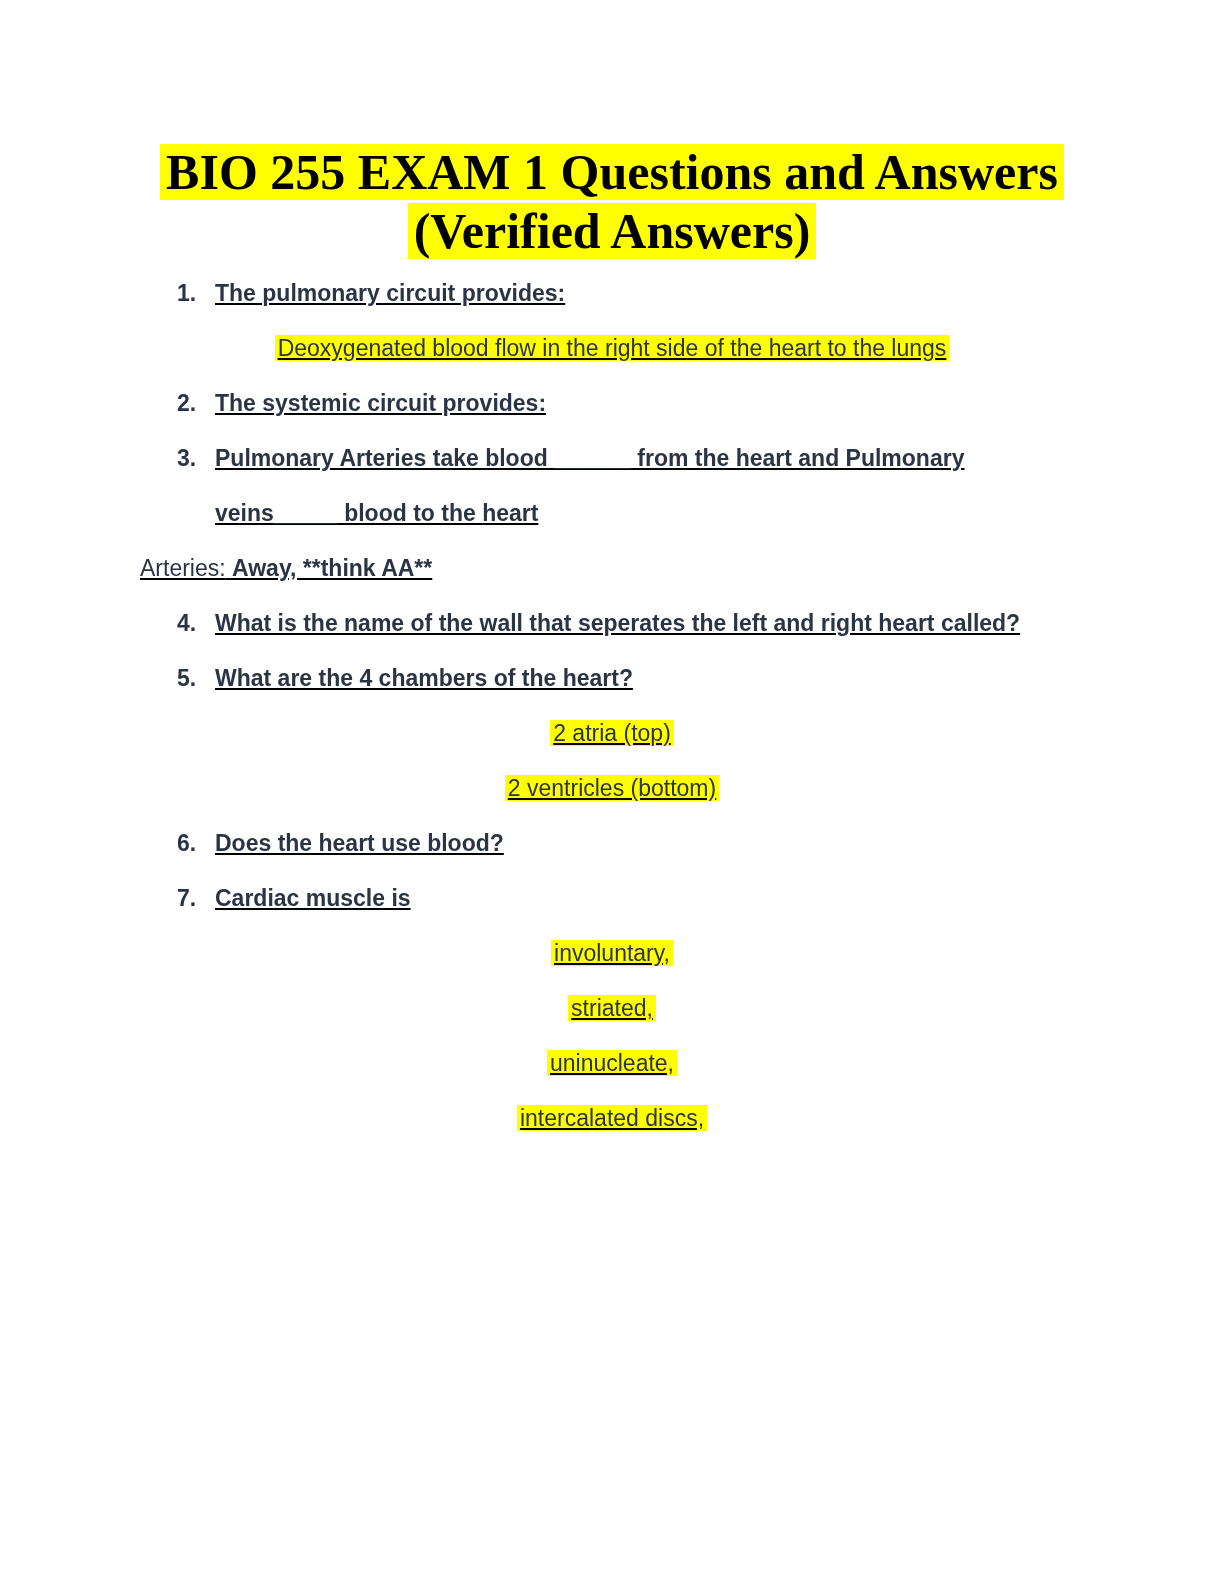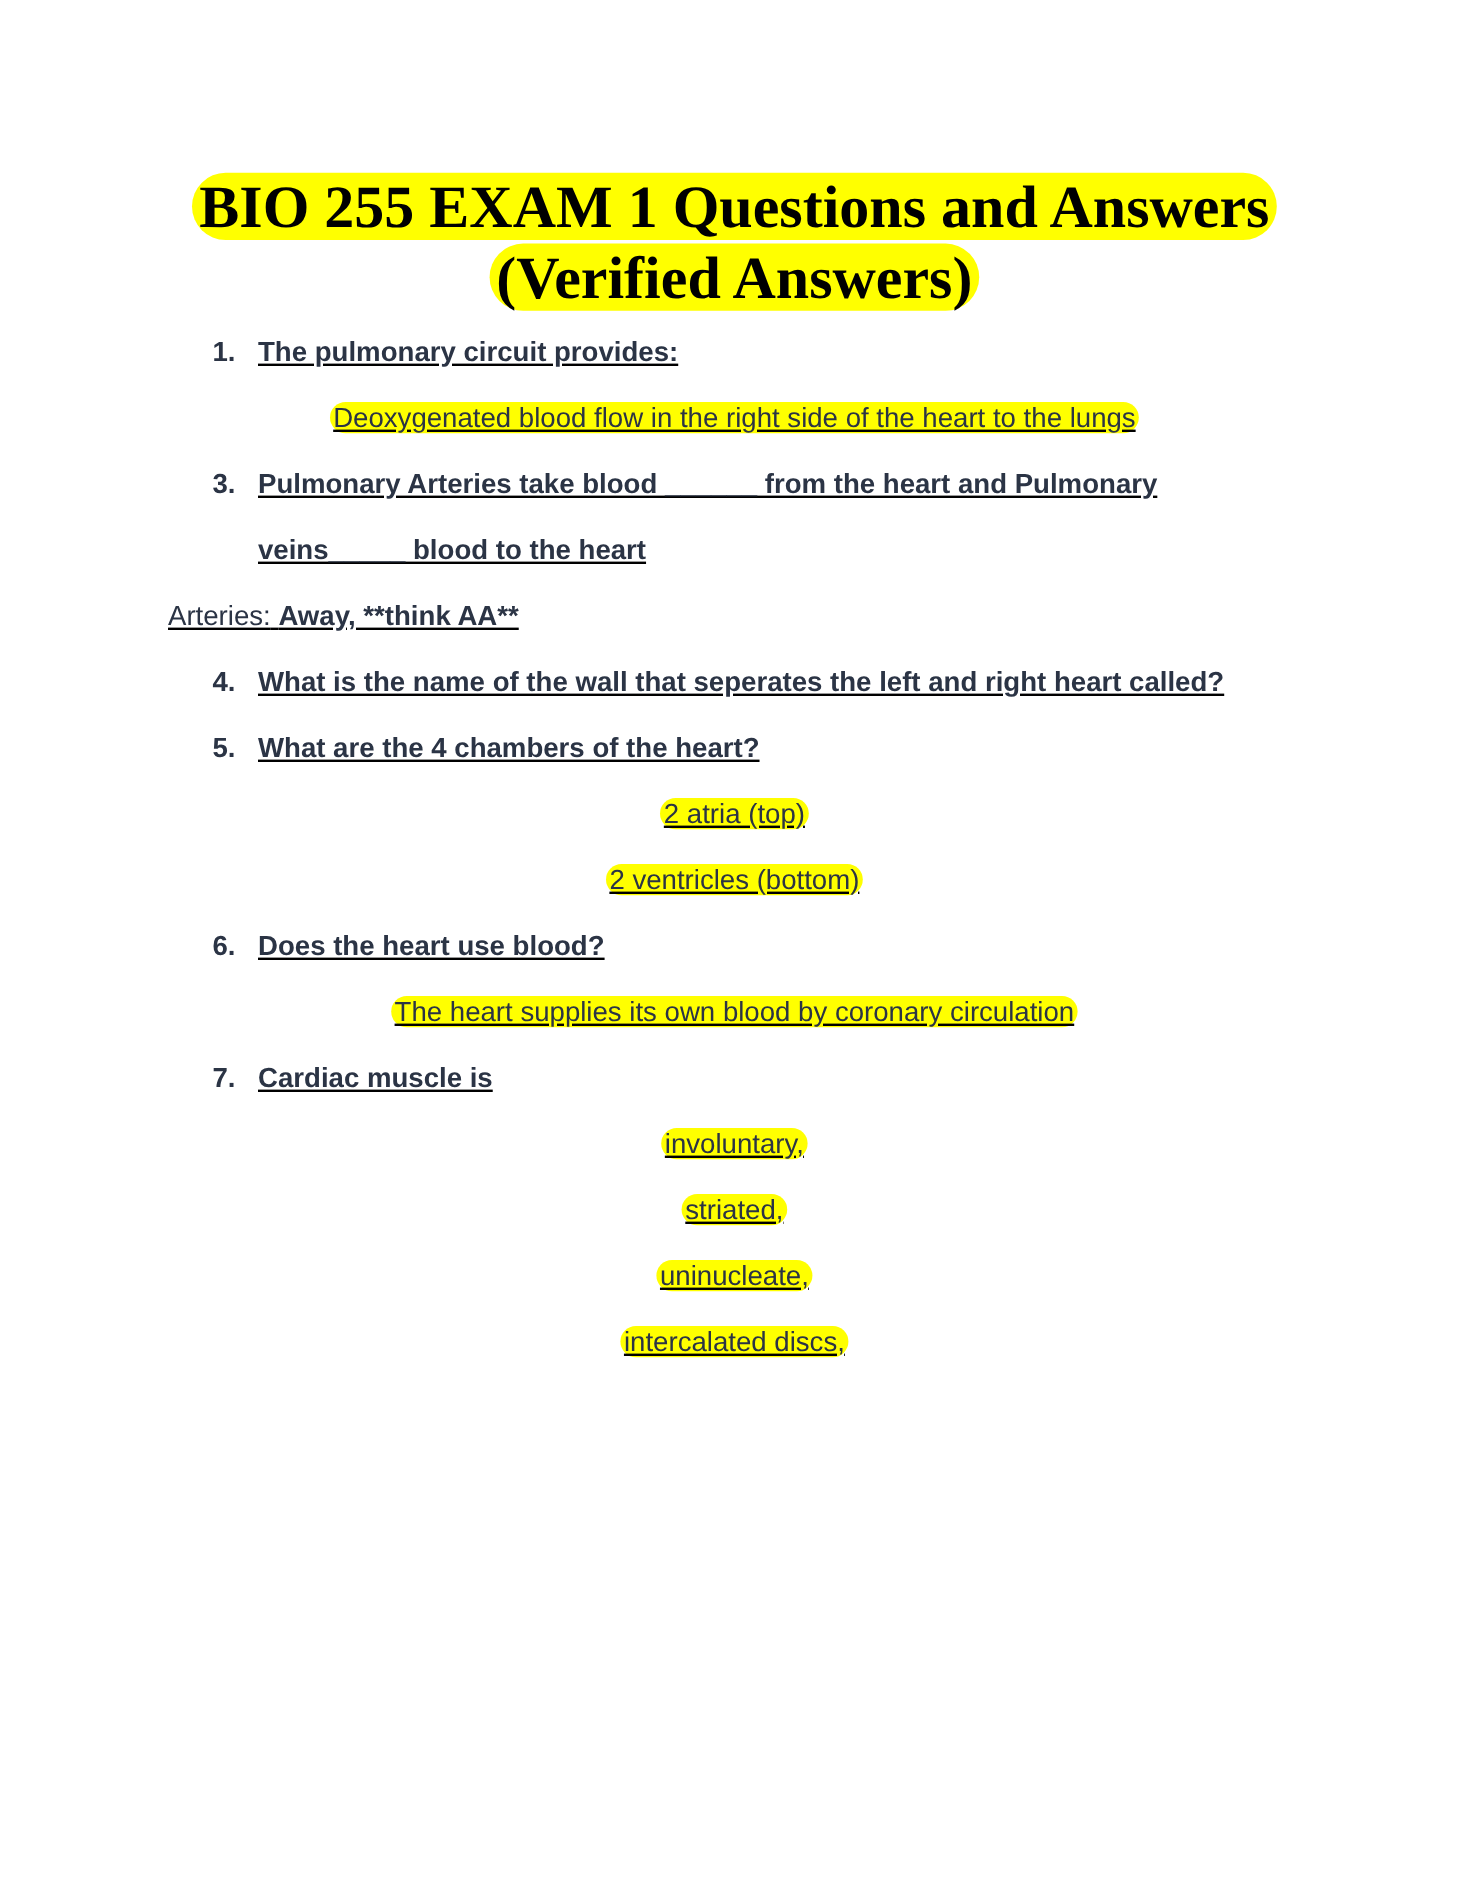--- a/index.html
+++ b/index.html
@@ -1,21 +1,21 @@
 <!DOCTYPE html>
 <html style="--hl: #ffff00; --text: #2b3445; --title-color: #000000; --page-bg: #ffffff;"><head>
 <meta charset="utf-8">
 <style>
   :root {
     --hl: #ffff00;
     --text: #2b3445;
     --title-color: #000000;
     --page-bg: #ffffff;
   }
-  * { box-sizing: border-box; border-radius: 30px; }
+  * { box-sizing: border-box; }
   html, body { margin: 0; padding: 0; }
   body {
     width: 1224px;
     height: 1584px;
     background: var(--page-bg);
     font-family: "Liberation Sans", sans-serif;
     position: relative;
     overflow: hidden;
   }
   .page {
@@ -62,41 +62,41 @@
   <div class="content">
 
     <h1 class="doc-title"><span class="hl">BIO 255 EXAM 1 Questions and Answers</span><br><span class="hl">(Verified Answers)</span></h1>
 
     <div class="body-text">
 
       <div class="line q"><span class="qnum">1.</span><span>The pulmonary circuit provides:</span></div>
 
       <div class="line a"><span class="hl">Deoxygenated blood flow in the right side of the heart to the lungs</span></div>
 
+      <div class="line q"><span class="qnum">2.</span><span>The systemic circuit provides:</span></div>
 
 
       <div class="line q"><span class="qnum">3.</span><span>Pulmonary Arteries take blood ______ from the heart and Pulmonary</span></div>
 
       <div class="line qcont"><span>veins_____ blood to the heart</span></div>
 
       <div class="line label-line"><span>Arteries:</span> <span class="bold">Away, **think AA**</span></div>
 
 
       <div class="line q"><span class="qnum">4.</span><span>What is the name of the wall that seperates the left and right heart called?</span></div>
 
 
       <div class="line q"><span class="qnum">5.</span><span>What are the 4 chambers of the heart?</span></div>
 
       <div class="line a"><span class="hl">2 atria (top)</span></div>
 
       <div class="line a"><span class="hl">2 ventricles (bottom)</span></div>
 
       <div class="line q"><span class="qnum">6.</span><span>Does the heart use blood?</span></div>
 
-      <div class="line a"><span class="hl">The heart supplies its own blood by coronary circulation</span></div>
 
       <div class="line q"><span class="qnum">7.</span><span>Cardiac muscle is</span></div>
 
       <div class="line a"><span class="hl">involuntary,</span></div>
 
       <div class="line a"><span class="hl">striated,</span></div>
 
       <div class="line a"><span class="hl">uninucleate,</span></div>
 
       <div class="line a"><span class="hl">intercalated discs,</span></div>

